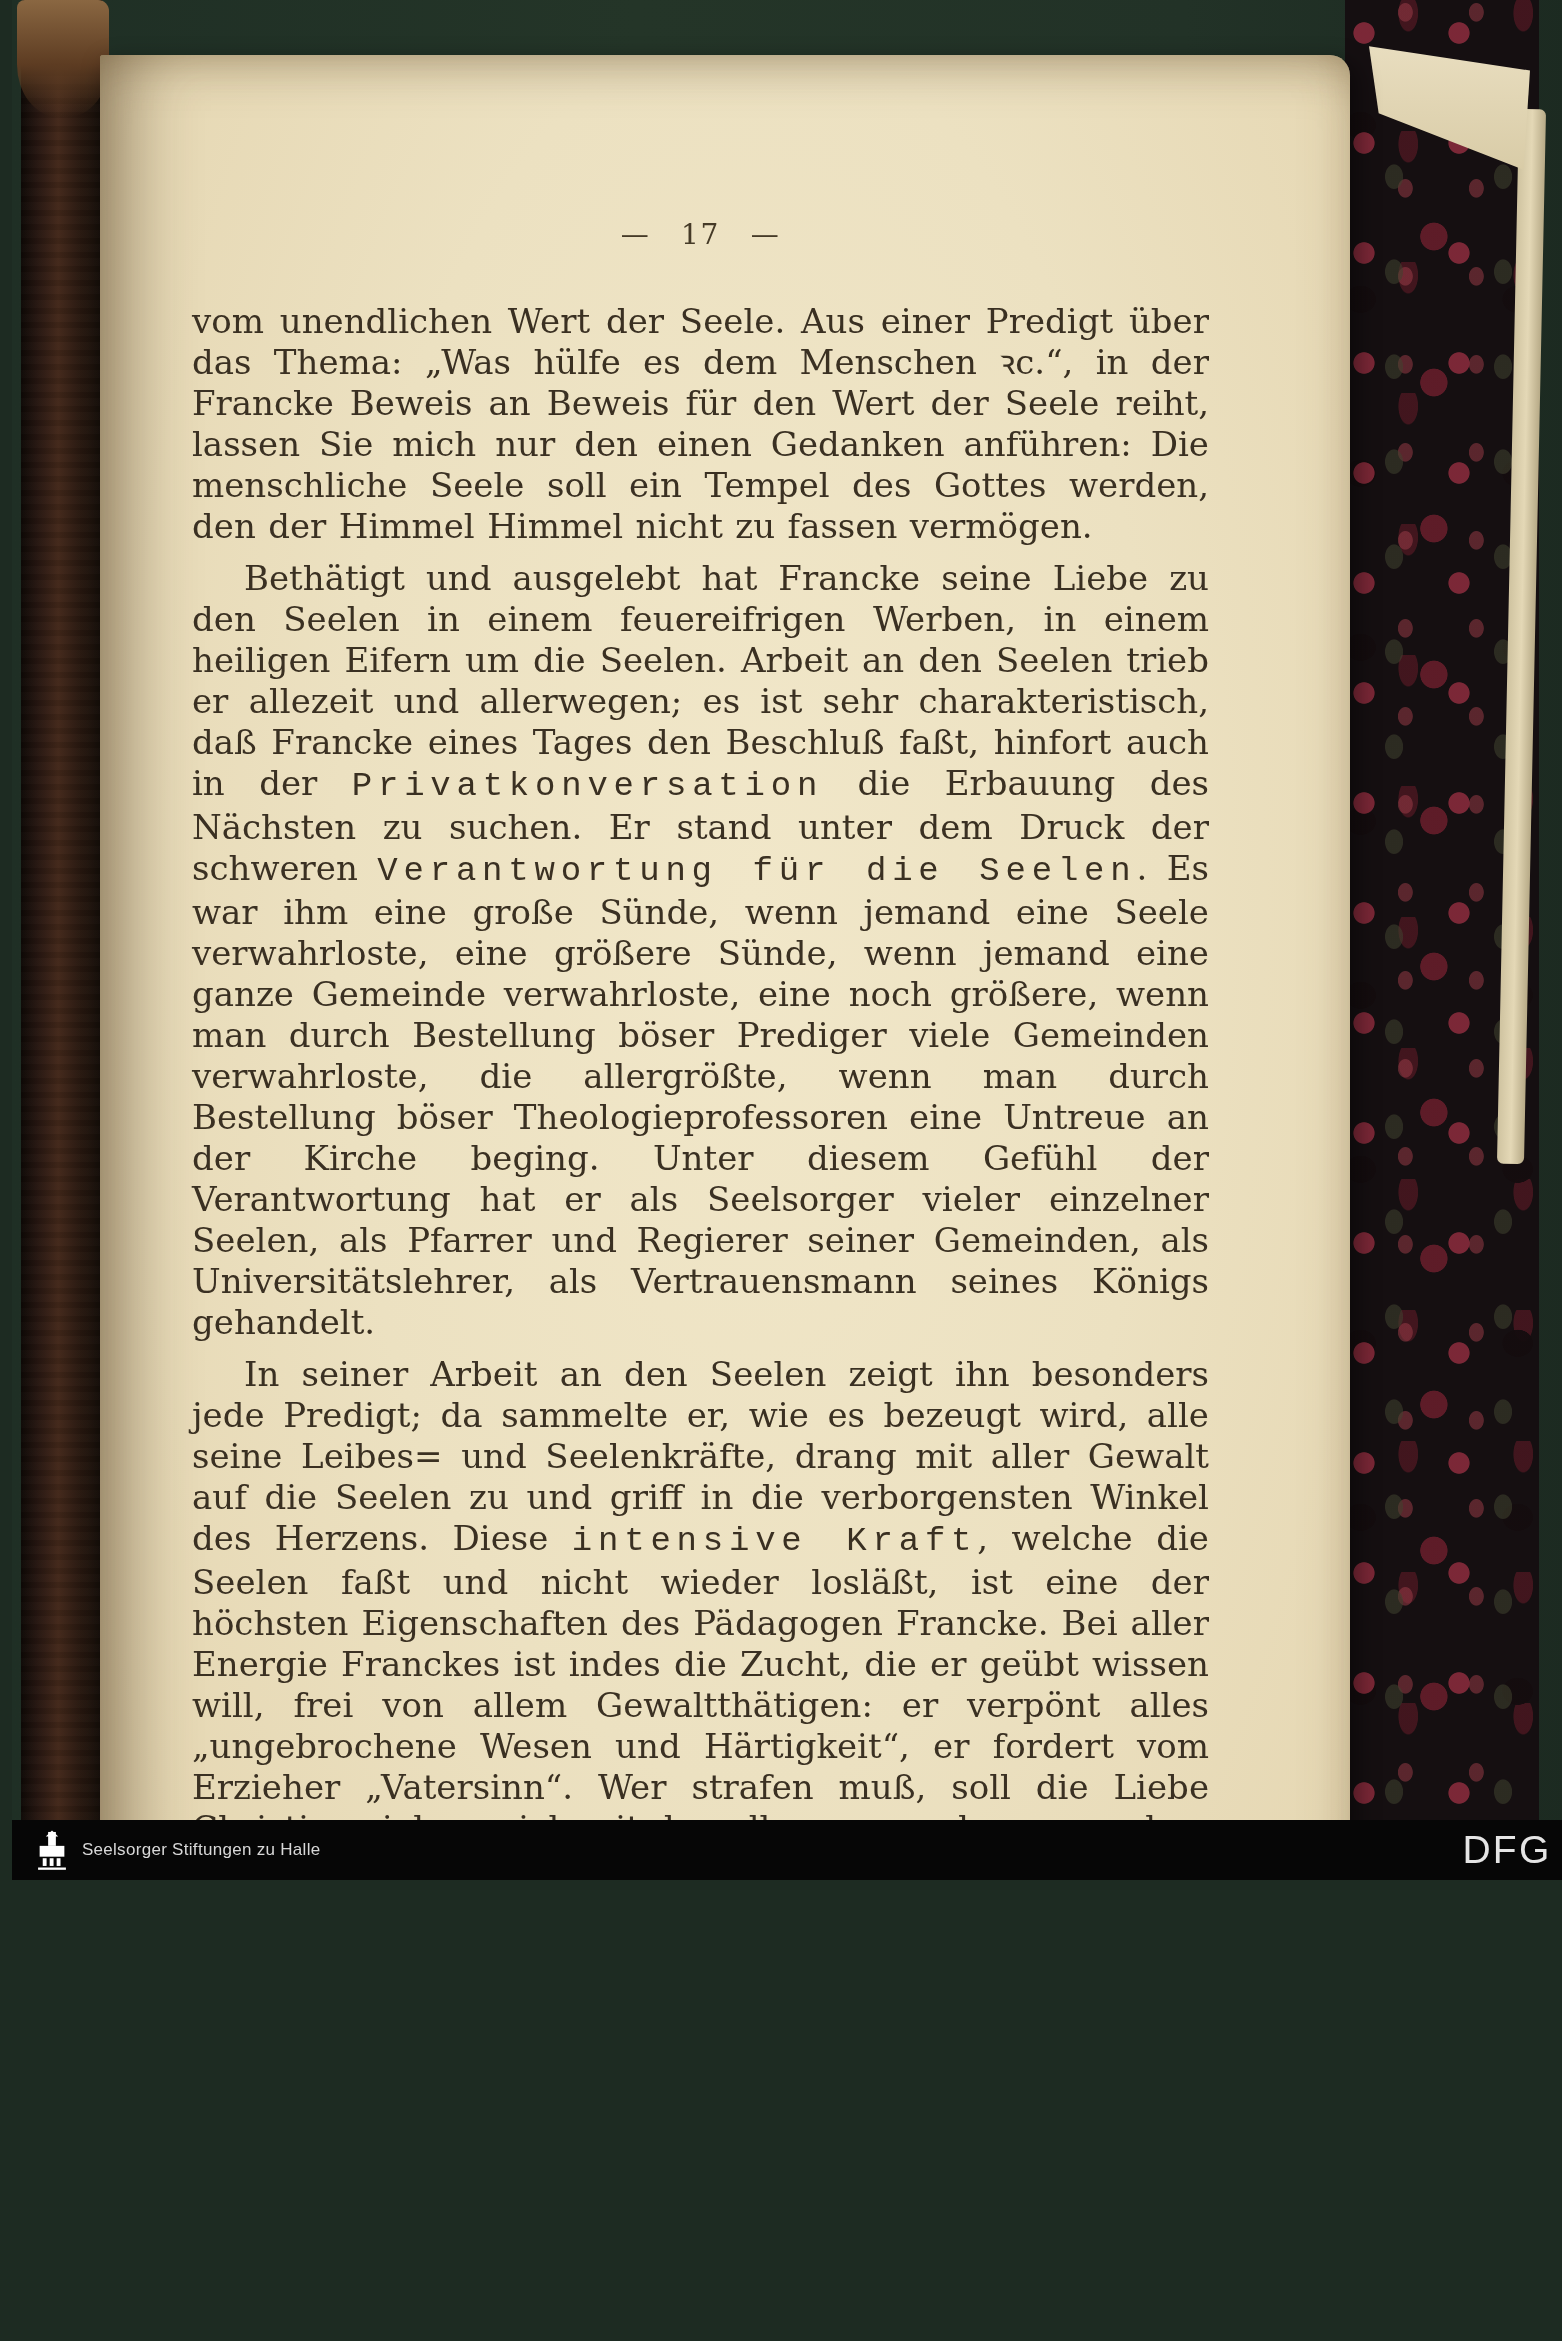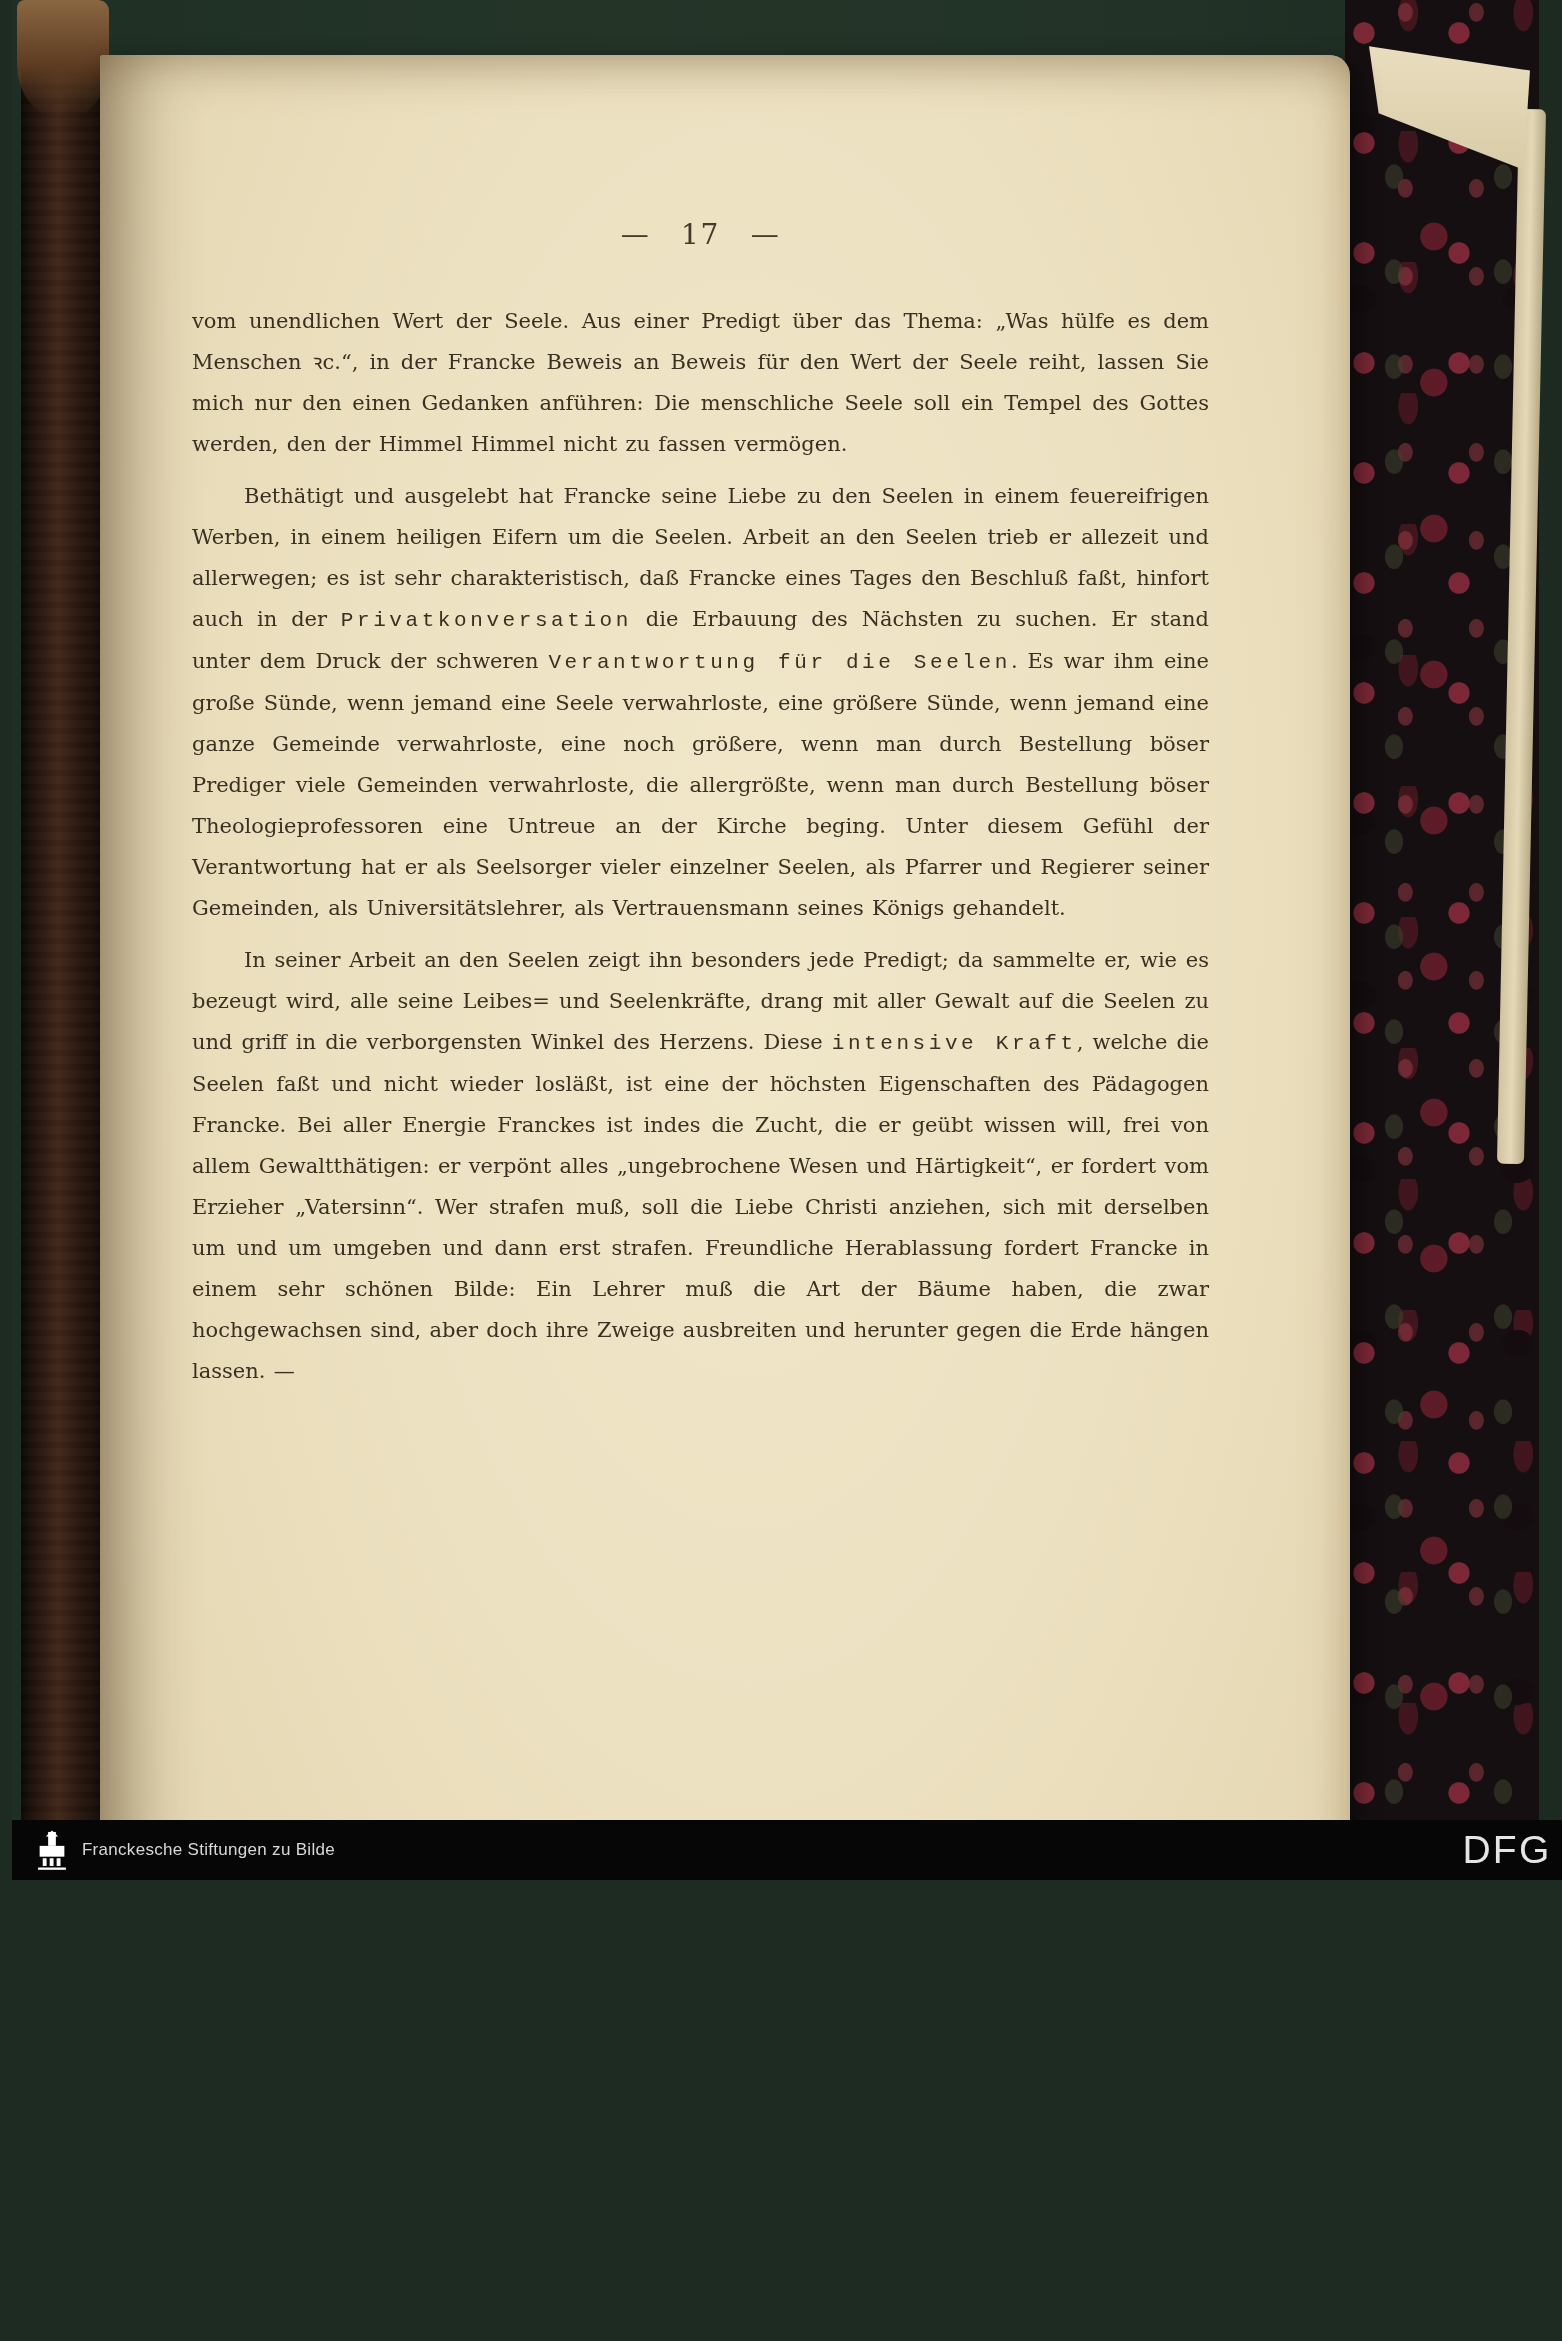--- a/index.html
+++ b/index.html
@@ -70,21 +70,21 @@
   }
   .page-inner{
     position:absolute;left:92px;top:163px;width:1017px;
     color:#38301f;
   }
   .page-number{
     text-align:center;font-size:28px;color:#453a27;
     word-spacing:20.3px;letter-spacing:1.6px;margin:0 0 50px 0;
   }
   .text-block p{
-    margin:0;font-size:21px;line-height:41px;text-align:justify;
+    margin:0;font-size:34px;line-height:41px;text-align:justify;
     text-indent:52px;color:#3a3022;
     word-spacing:1.6px;
   }
   .text-block p.continued{text-indent:0;}
   .text-block p + p{margin-top:11px;}
   .sperr{letter-spacing:.17em;font-family:Liberation Mono, monospace;}
 
   
   .footer{
     position:absolute;left:0;bottom:0;width:1563px;height:60px;background:#060606;
@@ -128,19 +128,19 @@
     <div class="footer-left">
       <svg class="logo-icon" viewBox="0 0 44 52" xmlns="http://www.w3.org/2000/svg">
         <rect x="17" y="2" width="10" height="18" fill="#ffffff"></rect>
         <polygon points="22,0 14,8 30,8" fill="#ffffff"></polygon>
         <rect x="6" y="20" width="32" height="14" fill="#ffffff"></rect>
         <rect x="10" y="36" width="5" height="10" fill="#ffffff"></rect>
         <rect x="19" y="36" width="5" height="10" fill="#ffffff"></rect>
         <rect x="28" y="36" width="5" height="10" fill="#ffffff"></rect>
         <rect x="4" y="48" width="36" height="3" fill="#ffffff"></rect>
       </svg>
-      <span class="institution">Franckesche Stiftungen zu Bilde</span>
+      <span class="institution">Seelsorger Stiftungen zu Halle</span>
     </div>
     <div class="dfg">DFG</div>
   </div>
 
 </div>
 
 
 </body></html>

